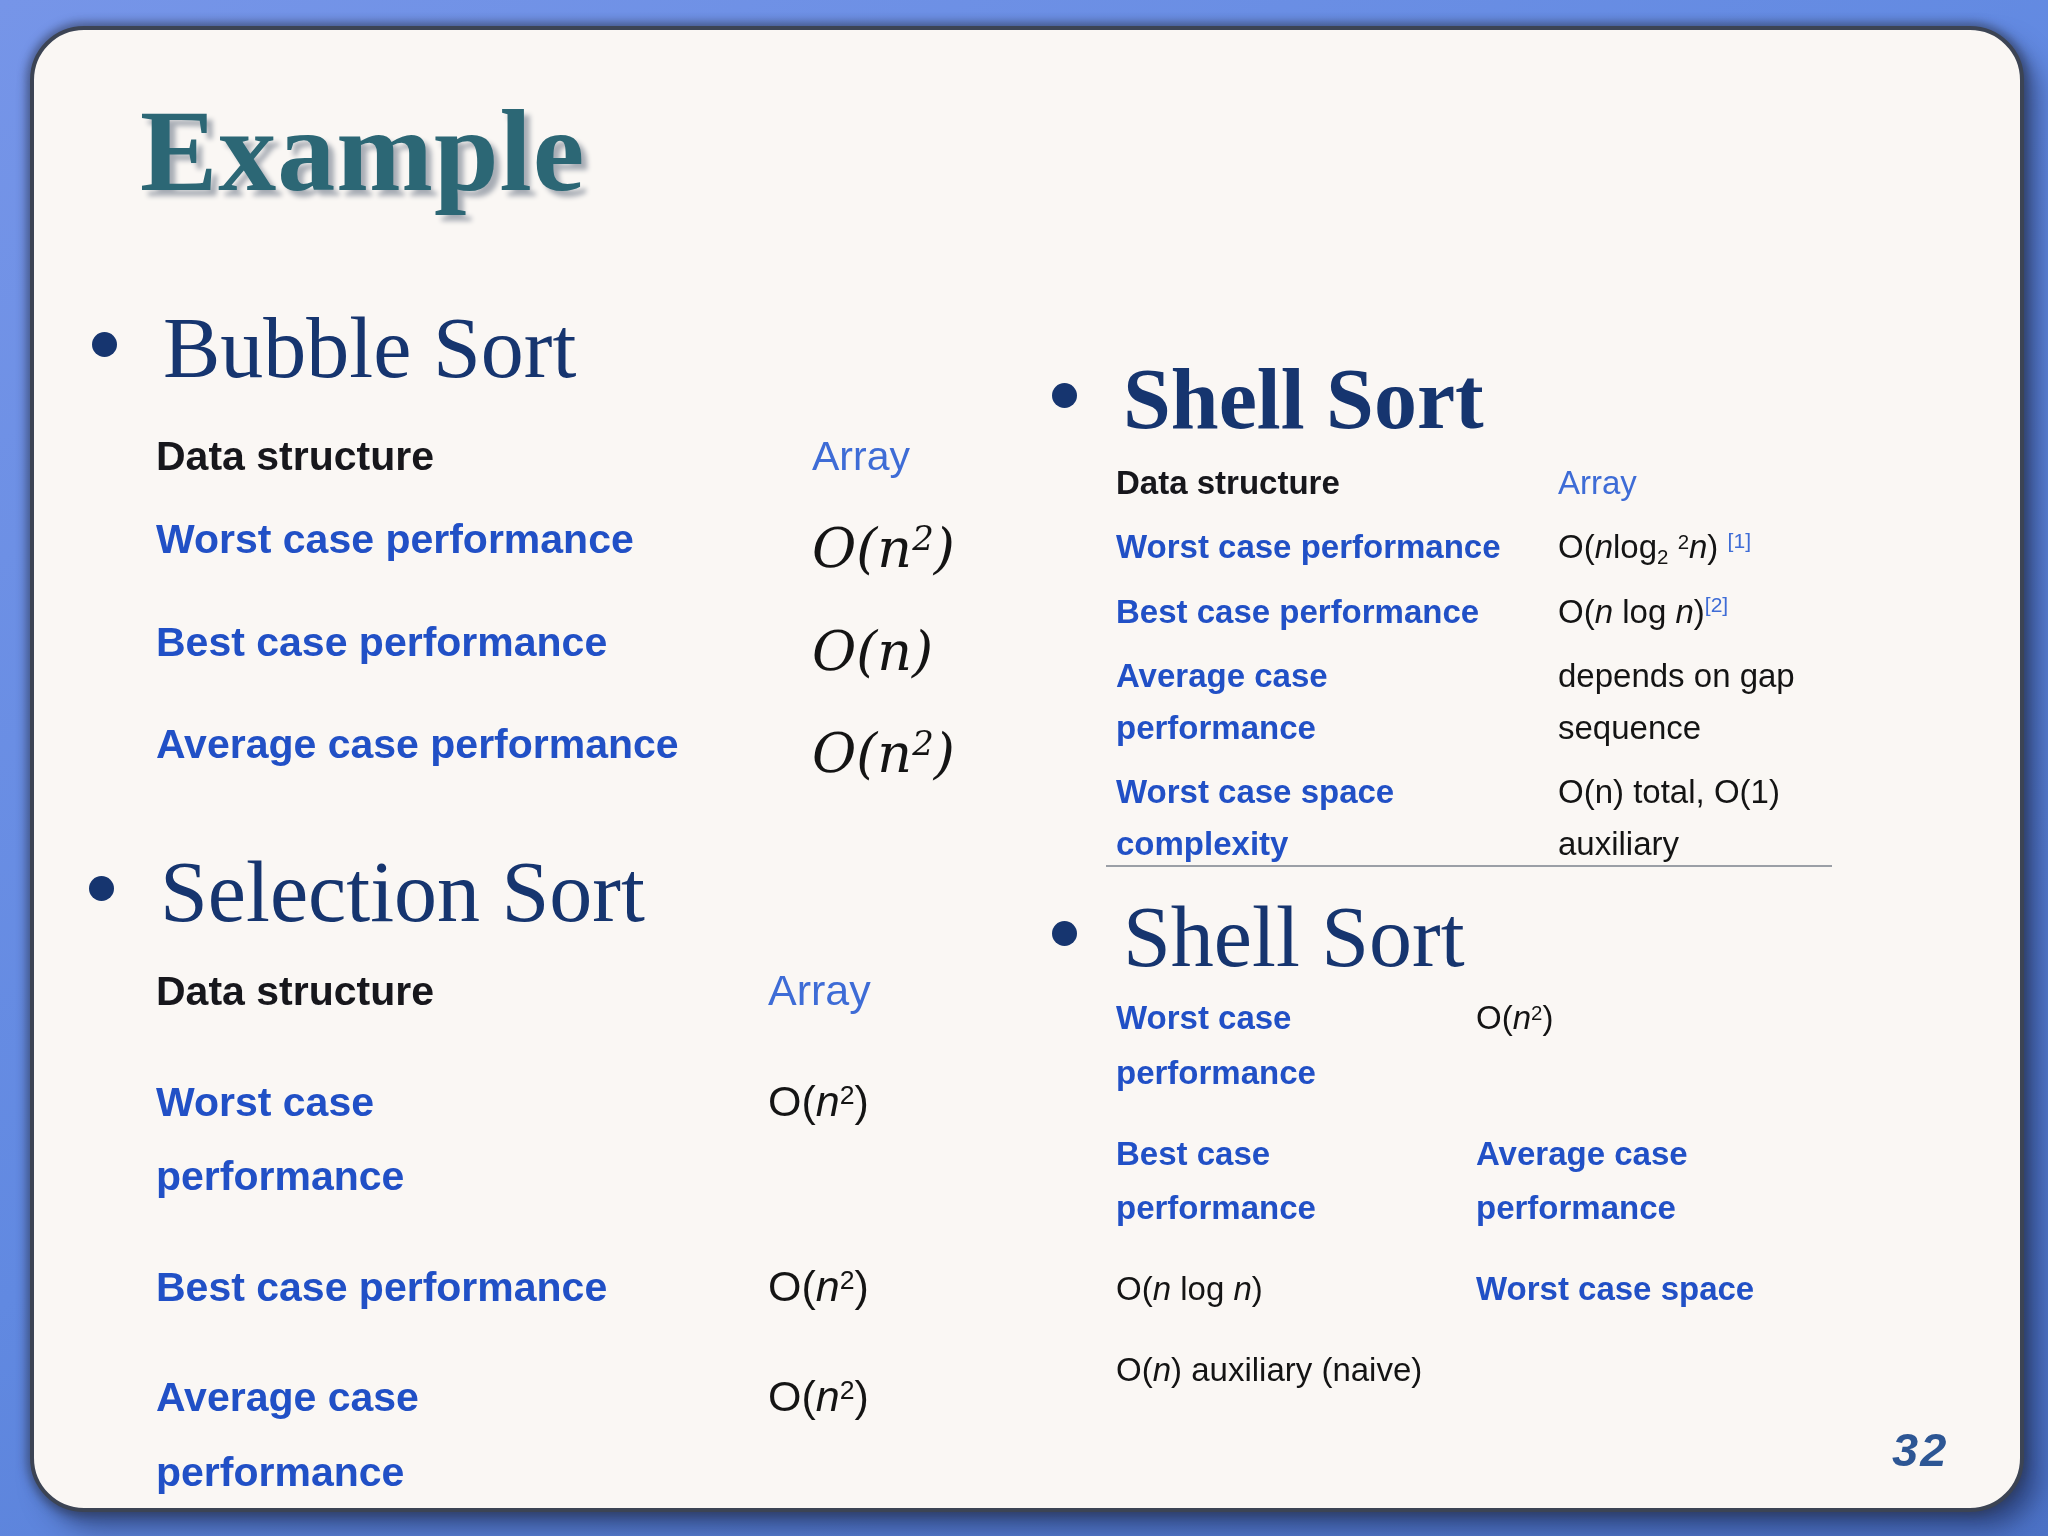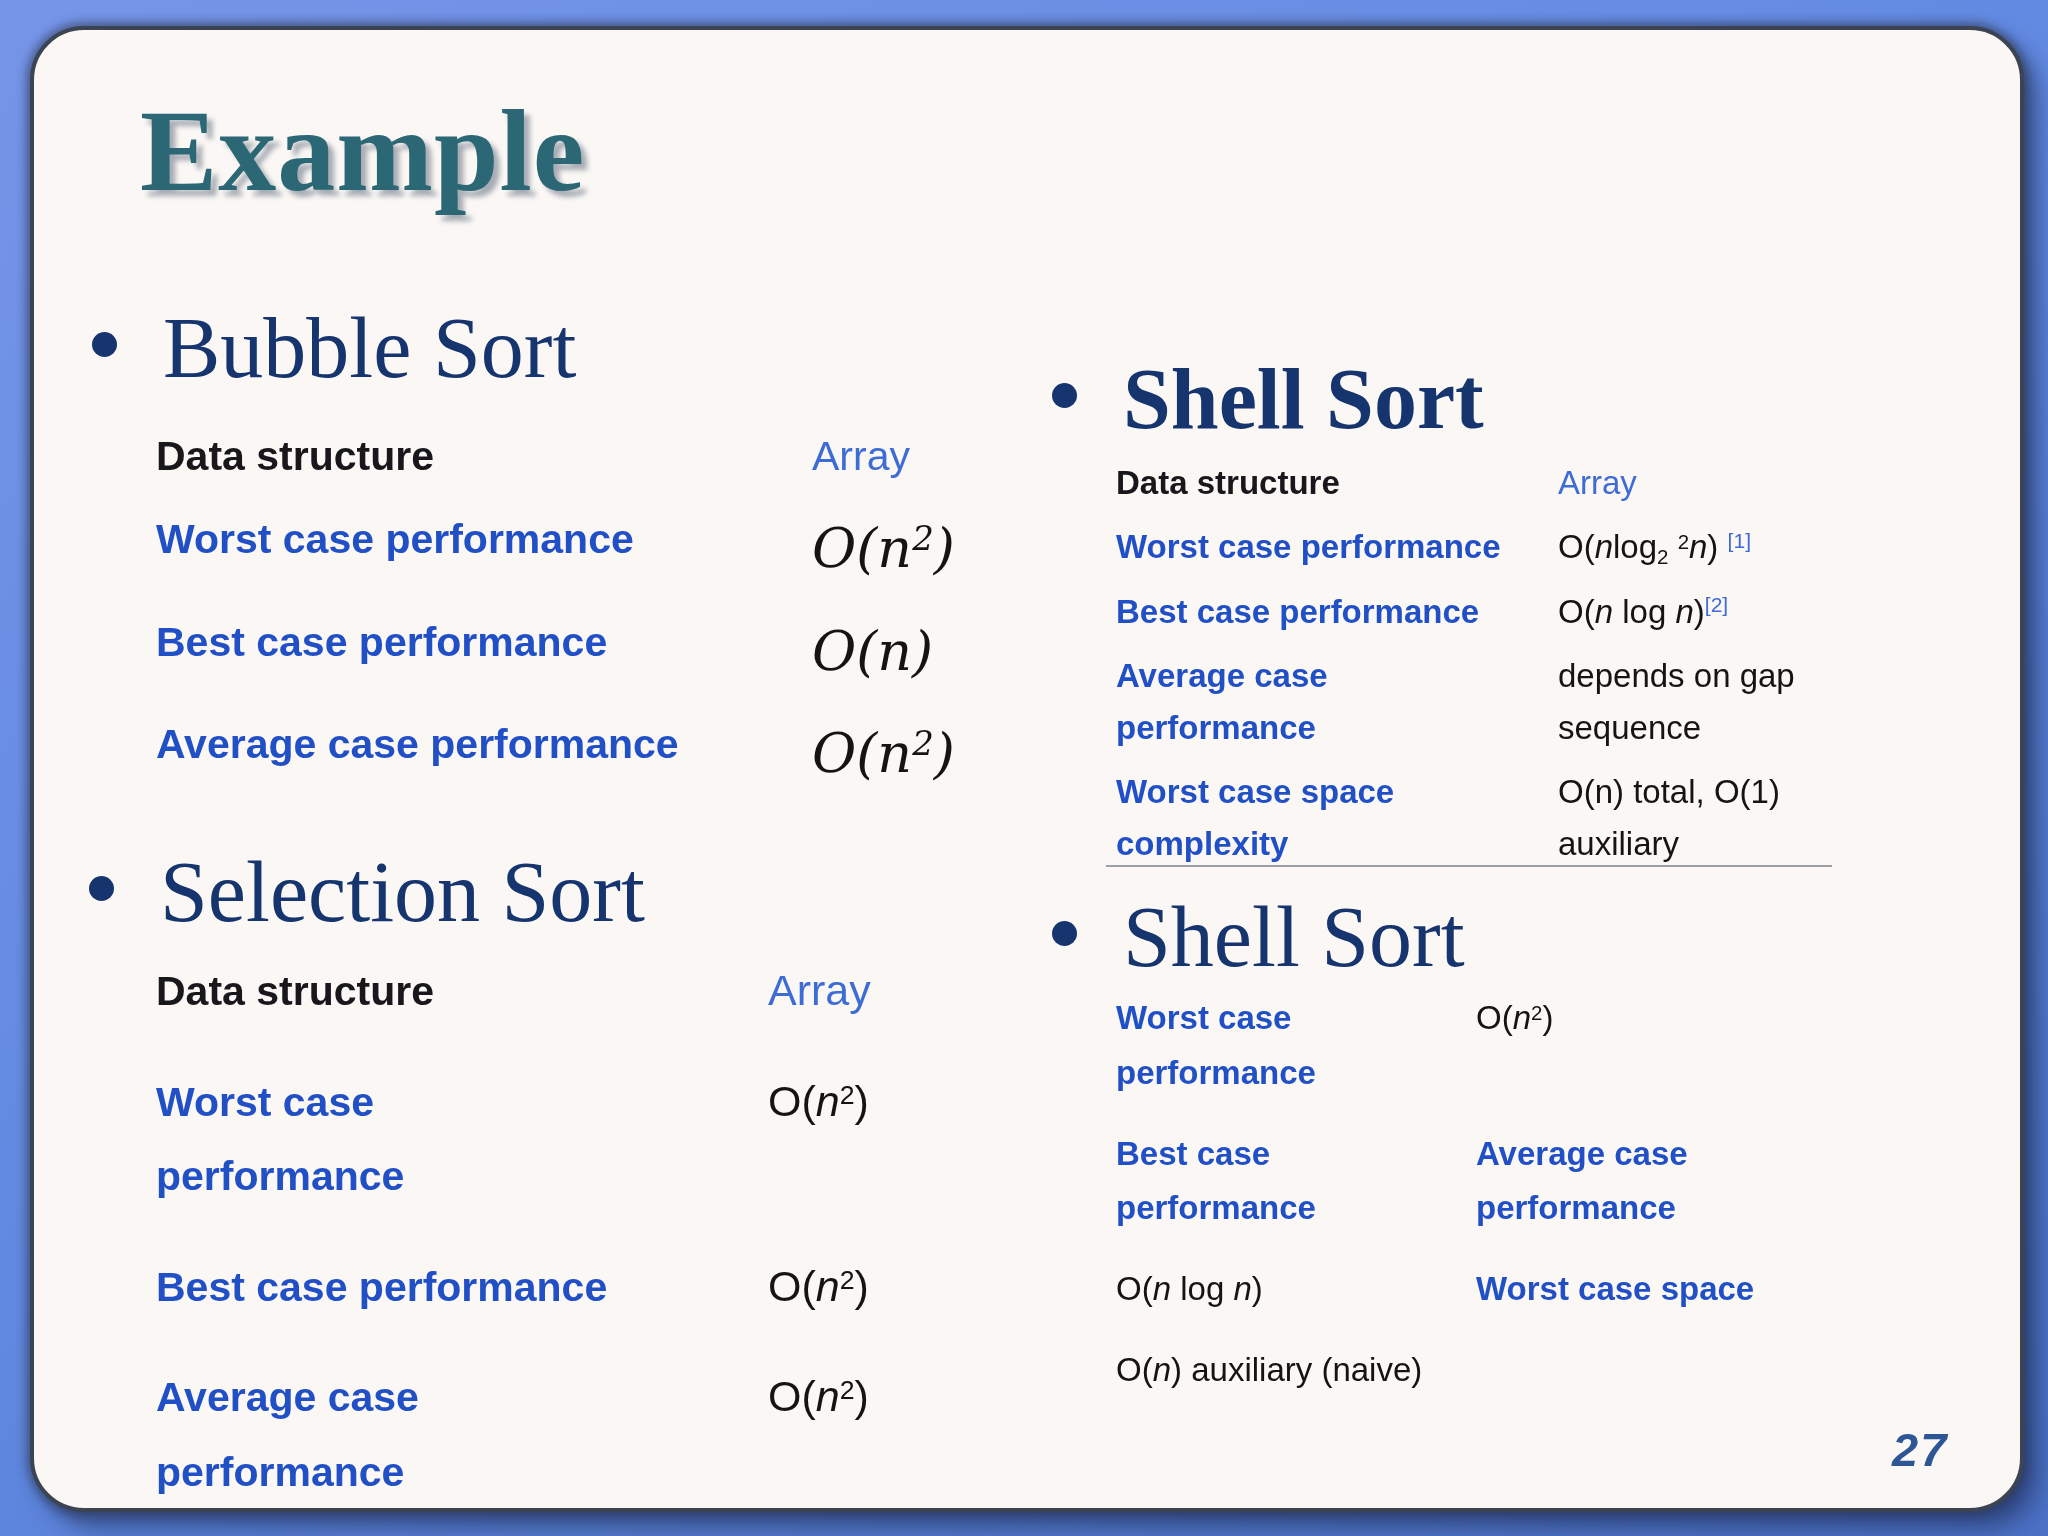--- a/index.html
+++ b/index.html
@@ -145,15 +145,15 @@
         <div class="val"><span class="s-t">O(</span><span class="s-i">n</span><span class="s-sup">2</span><span class="s-t">)</span></div>
         <div class="lbl">Best case
 performance</div>
         <div class="lbl">Average case
 performance</div>
         <div class="val"><span class="s-t">O(</span><span class="s-i">n</span><span class="s-t"> log </span><span class="s-i">n</span><span class="s-t">)</span></div>
         <div class="lbl">Worst case space</div>
         <div class="val"><span class="s-t">O(</span><span class="s-i">n</span><span class="s-t">) auxiliary (naive)</span></div>
       </div>
 
-    <div class="page-number">27</div>
+    <div class="page-number">32</div>
   </div>
 </div>
 
 </body></html>

